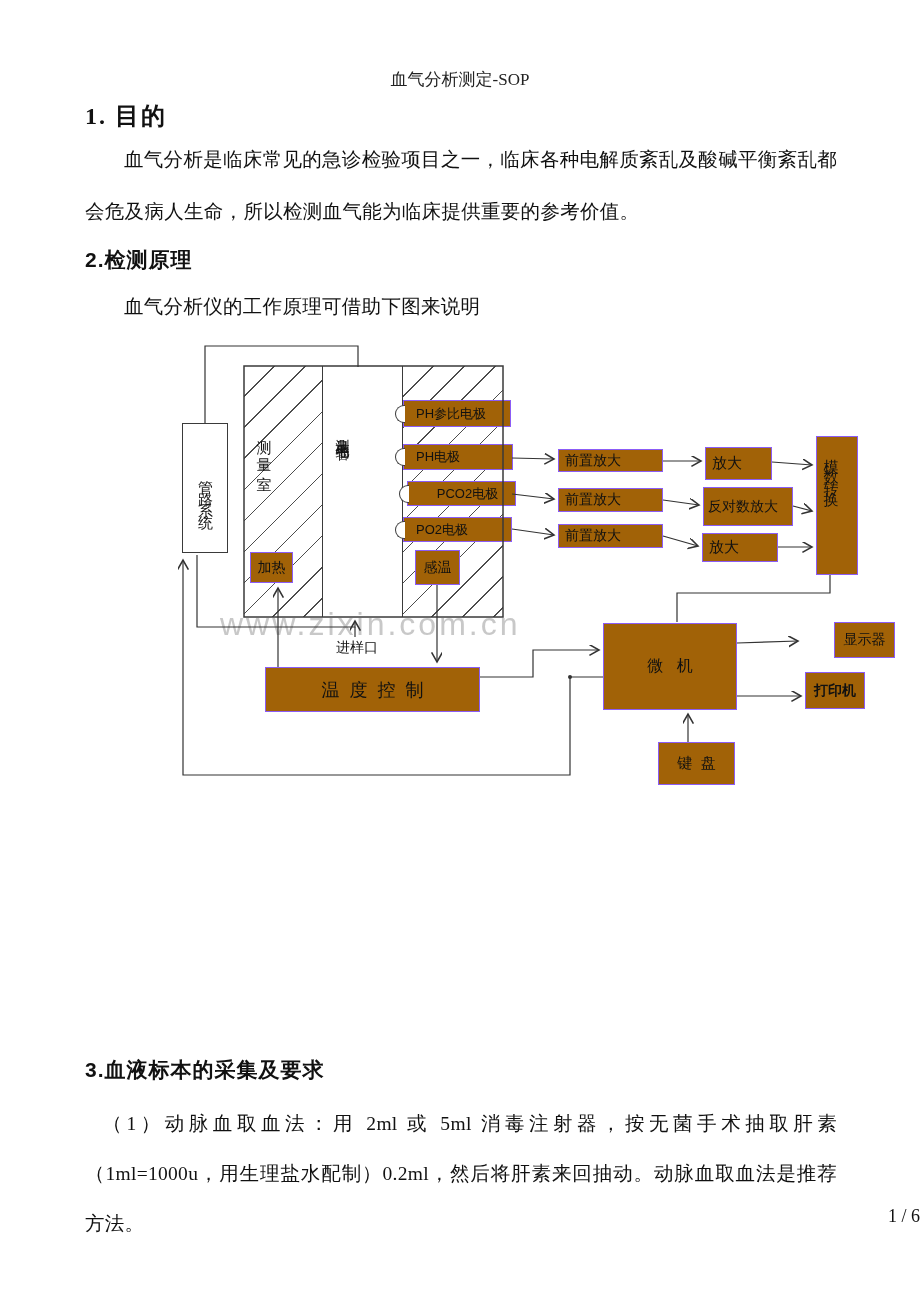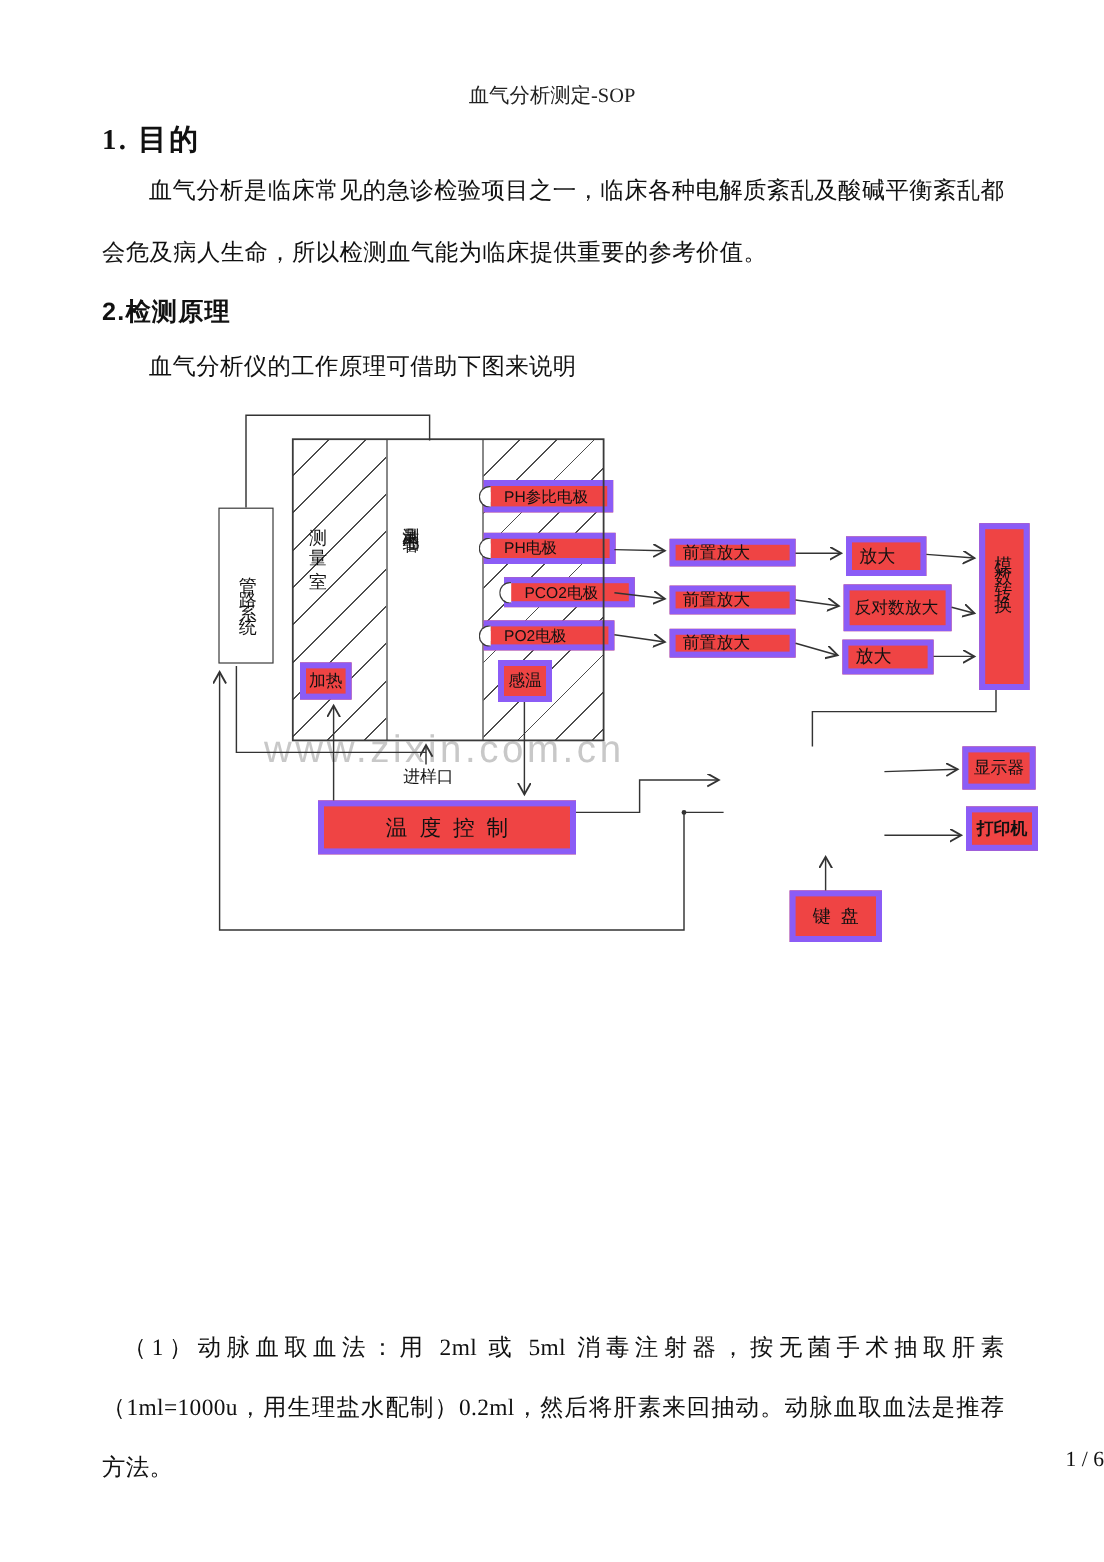--- a/index.html
+++ b/index.html
@@ -11,21 +11,21 @@
   .h2{left:85px;top:246px;font-size:21px;font-weight:bold;font-family:"Liberation Sans","DejaVu Sans",sans-serif;letter-spacing:1px;}
   .h3{left:85px;top:1056px;font-size:21px;font-weight:bold;font-family:"Liberation Sans","DejaVu Sans",sans-serif;letter-spacing:1px;}
   .para{left:85px;width:752px;font-size:19.5px;text-align:justify;letter-spacing:.3px;}
   .p1{top:134px;line-height:52px;text-indent:2em;}
   .pintro{top:294px;line-height:26px;text-indent:2em;}
   .p2{top:814px;line-height:48px;text-indent:2em;}
   .p3{top:1099px;line-height:50px;text-indent:.9em;}
   .footer{top:1206px;left:0;width:920px;text-align:right;font-size:18px;}
 
   
-  .dbox{position:absolute;border:5px solid #8b5cf6;background:#ef4444;display:flex;align-items:center;
+  .dbox{position:absolute;border:1px solid #8b5cf6;background:#a16207;display:flex;align-items:center;
         justify-content:center;font-size:14px;color:#111;box-sizing:border-box;
         font-family:"Liberation Sans","DejaVu Sans",sans-serif;}
   .hatch{position:absolute;box-sizing:border-box;background:
          repeating-linear-gradient(135deg,rgba(255,255,255,0) 0 21px,rgba(45,45,45,.85) 21px 22px);}
   .vtext{writing-mode:vertical-lr;text-orientation:upright;}
   .nolabel{border:none;background:transparent;}
   .electrode{justify-content:flex-start;padding-left:12px;font-size:13px;}
   .electrode::before{content:'';position:absolute;left:-9px;top:50%;transform:translateY(-50%);
         width:9px;height:16px;background:#fff;border:1px solid #3a3a3a;border-right:none;
         border-radius:9px 0 0 9px;}
@@ -58,21 +58,21 @@
   </div>
   <div class="abs vtext" style="left:254px;top:428px;font-size:15px;letter-spacing:18px;font-family:'Liberation Sans','DejaVu Sans',sans-serif;">测量室</div>
   <div class="abs vtext" style="left:334px;top:428px;font-size:14px;letter-spacing:2px;font-family:'Liberation Sans','DejaVu Sans',sans-serif;">测量毛细管</div>
 
   <div class="dbox electrode" style="left:403px;top:400px;width:108px;height:27px;">
     <span>PH参比电极</span>
   </div>
   <div class="dbox electrode" style="left:403px;top:444px;width:110px;height:26px;">
     <span>PH电极</span>
   </div>
-  <div class="dbox electrode" style="left:420px;top:481px;width:109px;height:25px;">
+  <div class="dbox electrode" style="left:407px;top:481px;width:109px;height:25px;justify-content:center;">
     <span>PCO2电极</span>
   </div>
   <div class="dbox electrode" style="left:403px;top:517px;width:109px;height:25px;">
     <span>PO2电极</span>
   </div>
 
   <div class="dbox" style="left:250px;top:552px;width:43px;height:31px;">
     <span>加热</span>
   </div>
   <div class="dbox" style="left:415px;top:550px;width:45px;height:35px;">
@@ -94,21 +94,24 @@
   <div class="dbox leftpad" style="left:703px;top:487px;width:90px;height:39px;padding-left:4px;">
     <span>反对数放大</span>
   </div>
   <div class="dbox leftpad" style="left:702px;top:533px;width:76px;height:29px;font-size:15px;">
     <span>放大</span>
   </div>
   <div class="dbox vtext" style="left:816px;top:436px;width:42px;height:139px;justify-content:flex-start;align-items:flex-start;padding:10px 0 0 4px;font-size:15px;letter-spacing:11px;">
     <span>模数转换</span>
   </div>
 
-  <div class="dbox" style="left:802px;top:622px;width:61px;height:36px;">
+  <div class="dbox pre" style="left:603px;top:623px;width:134px;height:87px;font-size:16px;">
+    <span class="pre">微   机</span>
+  </div>
+  <div class="dbox" style="left:834px;top:622px;width:61px;height:36px;">
     <span>显示器</span>
   </div>
   <div class="dbox" style="left:805px;top:672px;width:60px;height:37px;font-weight:bold;">
     <span>打印机</span>
   </div>
   <div class="dbox pre" style="left:658px;top:742px;width:77px;height:43px;font-size:15px;">
     <span class="pre">键  盘</span>
   </div>
   <div class="dbox pre" style="left:265px;top:667px;width:215px;height:45px;font-size:18px;">
     <span class="pre">温  度  控  制</span>
@@ -155,16 +158,17 @@
 
       <polyline points="197,555 197,627 355,627 355,621" marker-end="url(#arw)"></polyline>
       <line x1="355" y1="627" x2="355" y2="637"></line>
 
       <line x1="278" y1="667" x2="278" y2="588" marker-end="url(#arw)"></line>
       <line x1="437" y1="585" x2="437" y2="662" marker-end="url(#arw)"></line>
     </g>
   </svg>
 
 
+  <div class="abs h3">3.血液标本的采集及要求</div>
   <div class="abs para p3">（1）动脉血取血法：用 2ml 或 5ml 消毒注射器，按无菌手术抽取肝素（1ml=1000u，用生理盐水配制）0.2ml，然后将肝素来回抽动。动脉血取血法是推荐方法。</div>
 
   <div class="abs footer">1 / 6</div>
 </div>
 
 </body></html>

